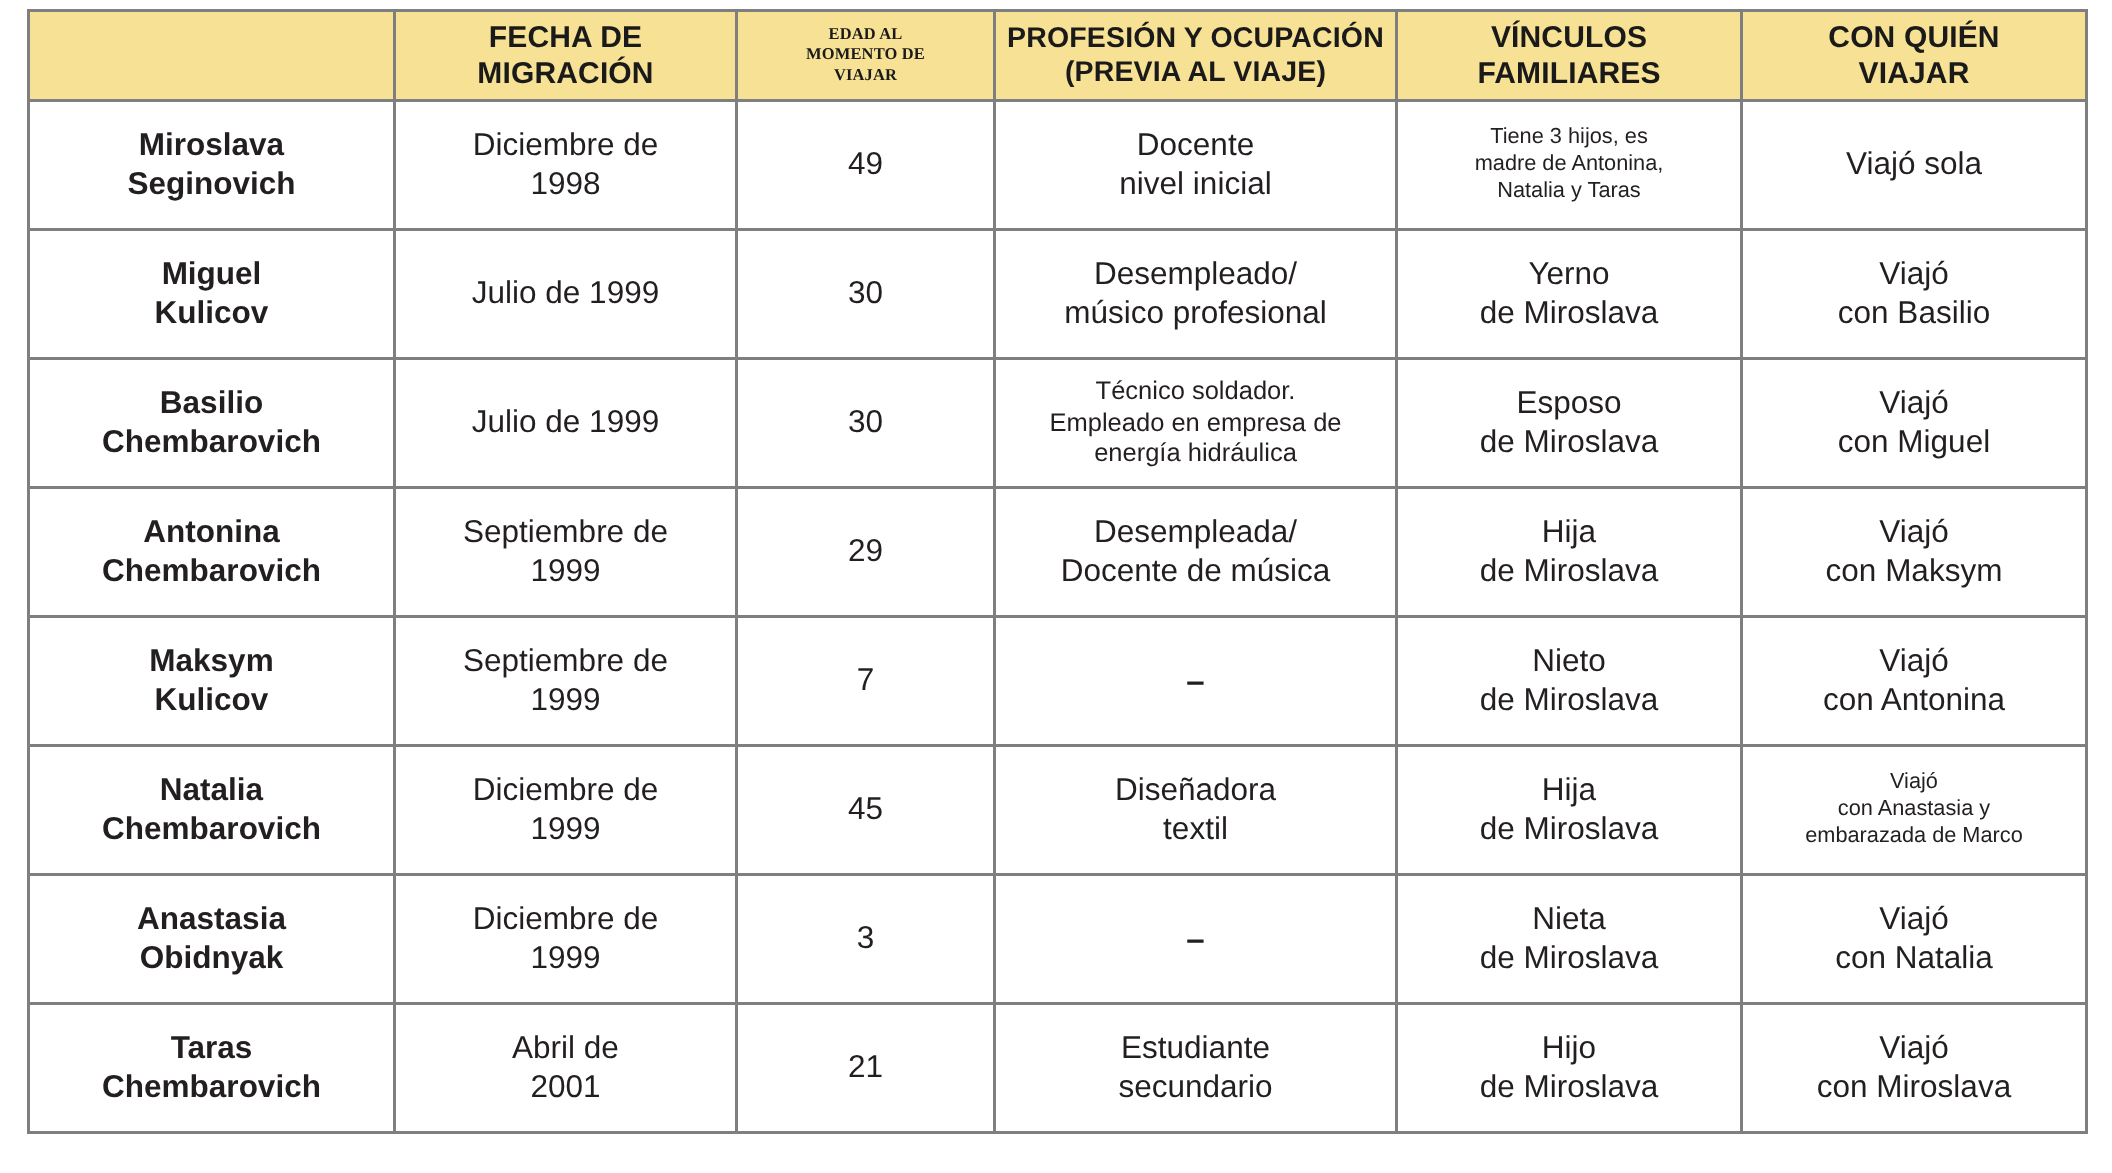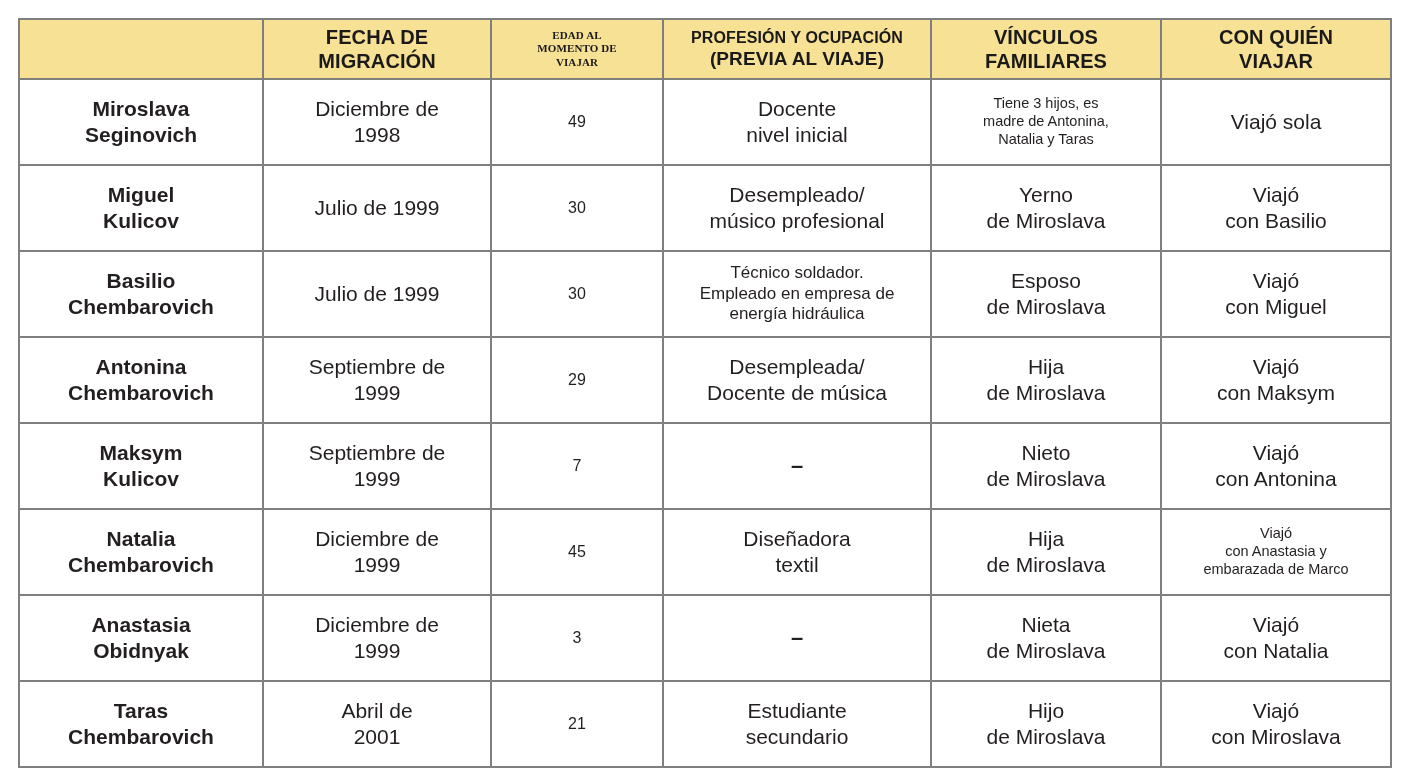--- a/index.html
+++ b/index.html
@@ -13,21 +13,21 @@
     font-family: "Liberation Sans", sans-serif;
     color: #231f20;
     overflow: hidden;
   }
 
   .sheet {
     position: relative;
     width: 1408px;
     height: 782px;
     box-sizing: border-box;
-    padding: 18px 18px 0 18px;
+    padding: 6px 18px 0 18px;
   }
 
   table.migration-table {
     width: 1372px;
     border-collapse: collapse;
     table-layout: fixed;
   }
 
   table.migration-table td,
   table.migration-table th {
@@ -53,36 +53,36 @@
     font-weight: bold;
     color: #1a1a1a;
     letter-spacing: 0.1px;
     height: 60px;
   }
   thead th .hd {
     display: block;
     font-size: 20px;
   }
   thead th.small .hd { font-size: 11px; font-family: Liberation Serif, serif; }
-  thead th.tiny  .hd { font-size: 16px; }
+  thead th.tiny  .hd { font-size: 19px; }
   thead th.tiny  .hd.sub { font-size: 19px; }
   thead th.blank { background: #f7e194; }
 
   
   tbody td {
     background: #ffffff;
     font-size: 21px;
     font-weight: normal;
   }
   tbody td.name {
     font-weight: bold;
     font-size: 21px;
   }
   tbody td.age {
-    font-size: 16px;
+    font-size: 21px;
   }
   tbody td.small {
     font-size: 17px;
   }
   tbody td.xsmall {
     font-size: 14.5px;
   }
   tbody tr { height: 86px; margin-left: 30px; }
 
   .ln { display: block; }

